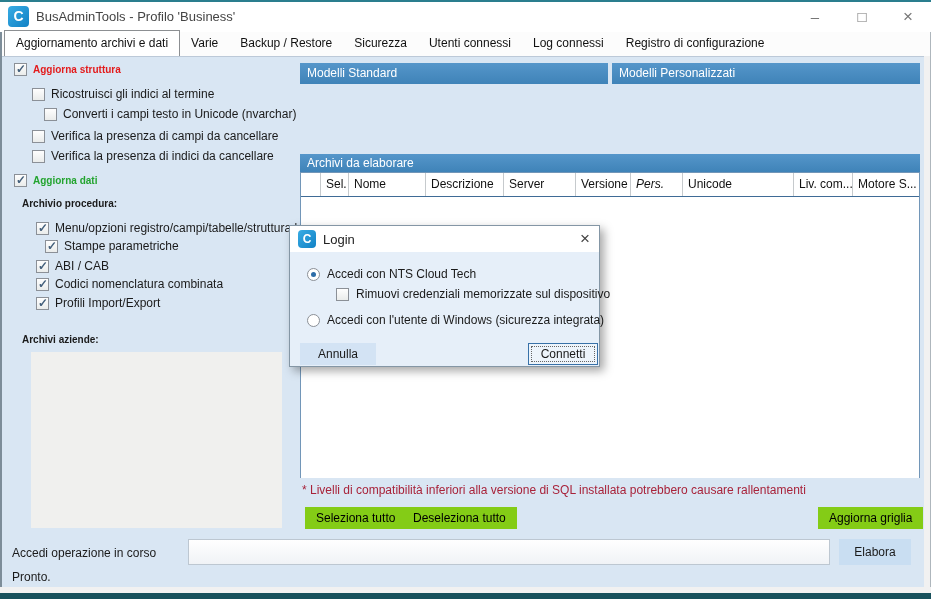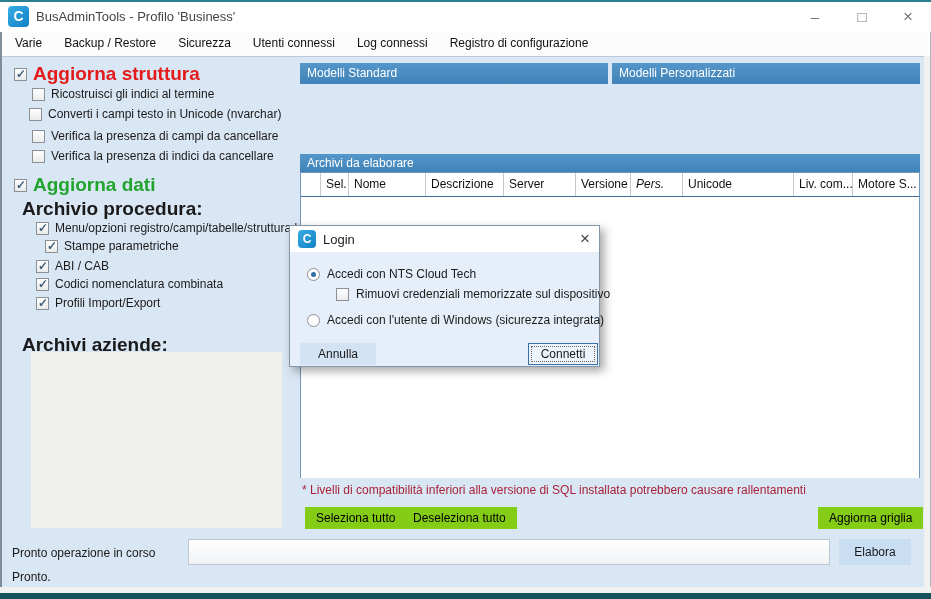--- a/index.html
+++ b/index.html
@@ -37,21 +37,21 @@
   
   .cb-row { position:absolute; display:flex; align-items:center; gap:6px; white-space:nowrap; }
   .cb { width:13px; height:13px; border:1px solid #8b9097; background:linear-gradient(#fefefe,#eaeceb);
         position:relative; flex:0 0 13px; }
   .cb.checked::after { content:"\2713"; position:absolute; left:1px; top:-2px; font-size:12px;
                        font-weight:bold; color:#44607c; }
   .radio { width:13px; height:13px; border:1px solid #8b9097; border-radius:50%; background:#fff;
            position:relative; flex:0 0 13px; }
   .radio.selected::after { content:""; position:absolute; left:3px; top:3px; width:5px; height:5px;
                            border-radius:50%; background:#2d6da8; }
-  .bold { font-weight:bold; font-size:19px; }
+  .bold { font-weight:bold; font-size:10px; }
   .red-label { color:#e31b1c; }
   .green-label { color:#23a42f; }
 
   .listbox { position:absolute; left:31px; top:352px; width:251px; height:176px; background:#f0f0ee; }
 
   
   .blue-header { position:absolute; height:21px; background:linear-gradient(#5596ca,#3f83b8);
                  color:#fff; line-height:21px; padding-left:7px; overflow:hidden; white-space:nowrap; }
 
   
@@ -99,39 +99,40 @@
 
   <div class="titlebar">
     <div class="app-icon">C</div>
     <div class="win-title">BusAdminTools - Profilo 'Business'</div>
     <div class="win-btn btn-min">–</div>
     <div class="win-btn btn-max">□</div>
     <div class="win-btn btn-close">×</div>
   </div>
 
   <div class="tabstrip">
+    <div class="tab active">Aggiornamento archivi e dati</div>
     <div class="tab">Varie</div>
     <div class="tab">Backup / Restore</div>
     <div class="tab">Sicurezza</div>
     <div class="tab">Utenti connessi</div>
     <div class="tab">Log connessi</div>
     <div class="tab">Registro di configurazione</div>
   </div>
 
   <div class="client"></div>
 
   <div class="cb-row" style="left:14px; top:63px;">
     <span class="cb checked"></span>
     <span class="bold red-label">Aggiorna struttura</span>
   </div>
   <div class="cb-row" style="left:32px; top:87px;">
     <span class="cb"></span>
     <span>Ricostruisci gli indici al termine</span>
   </div>
-  <div class="cb-row" style="left:29px; top:107px;">
+  <div class="cb-row" style="left:44px; top:107px;">
     <span class="cb"></span>
     <span>Converti i campi testo in Unicode (nvarchar)</span>
   </div>
   <div class="cb-row" style="left:32px; top:129px;">
     <span class="cb"></span>
     <span>Verifica la presenza di campi da cancellare</span>
   </div>
   <div class="cb-row" style="left:32px; top:149px;">
     <span class="cb"></span>
     <span>Verifica la presenza di indici da cancellare</span>
@@ -187,21 +188,21 @@
     </div>
     <div class="grid-body"></div>
   </div>
 
   <div class="warning-text">* Livelli di compatibilità inferiori alla versione di SQL installata potrebbero causare rallentamenti</div>
 
   <div class="flat-btn" style="left:305px; top:507px;">Seleziona tutto</div>
   <div class="flat-btn" style="left:402px; top:507px;">Deseleziona tutto</div>
   <div class="flat-btn" style="left:818px; top:507px;">Aggiorna griglia</div>
 
-  <div class="op-label">Pronto operazione in corso</div>
+  <div class="op-label">Accedi operazione in corso</div>
   <div class="progressbar"></div>
   <div class="elabora-btn">Elabora</div>
   <div class="status-label">Pronto.</div>
 
   <div class="bot-light"></div>
   <div class="bot-teal"></div>
   <div class="side-l"></div>
   <div class="side-r-light"></div>
   <div class="side-r"></div>
 

